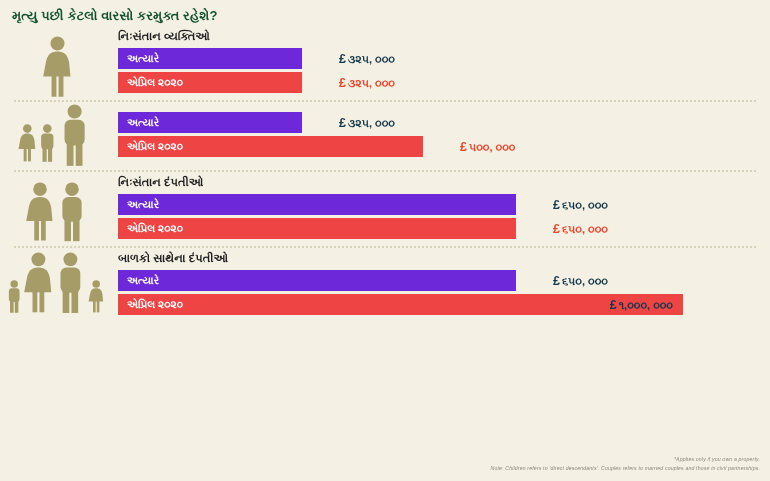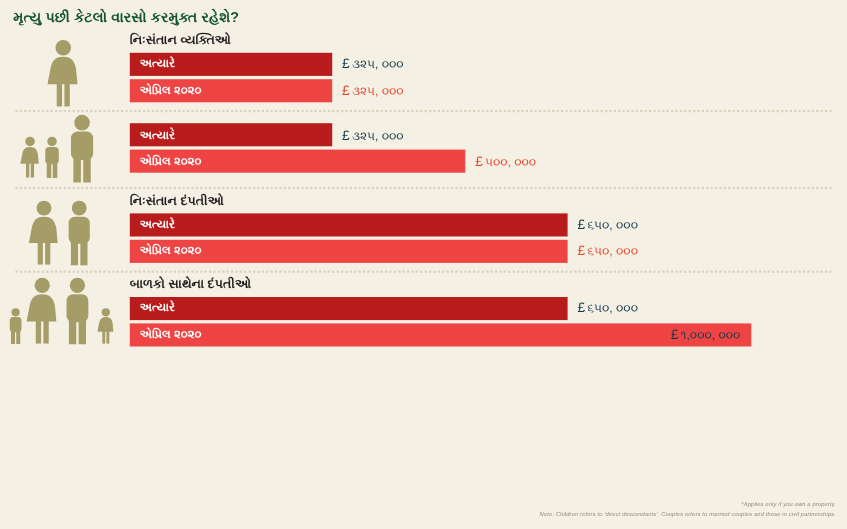--- a/index.html
+++ b/index.html
@@ -78,34 +78,35 @@
     height: 21px;
   }
   .bar {
     height: 21px;
     display: flex;
     align-items: center;
     box-sizing: border-box;
     position: relative;
     flex-shrink: 0;
   }
-  .bar-now   { background: #b91c1c; }
+  .bar-now   { background: #6d28d9; }
   .bar-april { background: #ef4444; }
   .bar-label {
     color: #ffffff;
     font-size: 10.5px;
     font-weight: bold;
     padding-left: 9px;
     white-space: nowrap;
   }
   .value {
     font-size: 11px;
-    font-weight: normal;
+    font-weight: bold;
     white-space: nowrap;
     padding-left: 9px;
+    margin-left: 28px;
   }
   .value .pound {
     font-size: 12.5px;
     margin-right: 2px;
   }
   .value-dark { color: #13384a; }
   .value-red  { color: #e8452c; }
   
   .value-inside {
     position: absolute;

